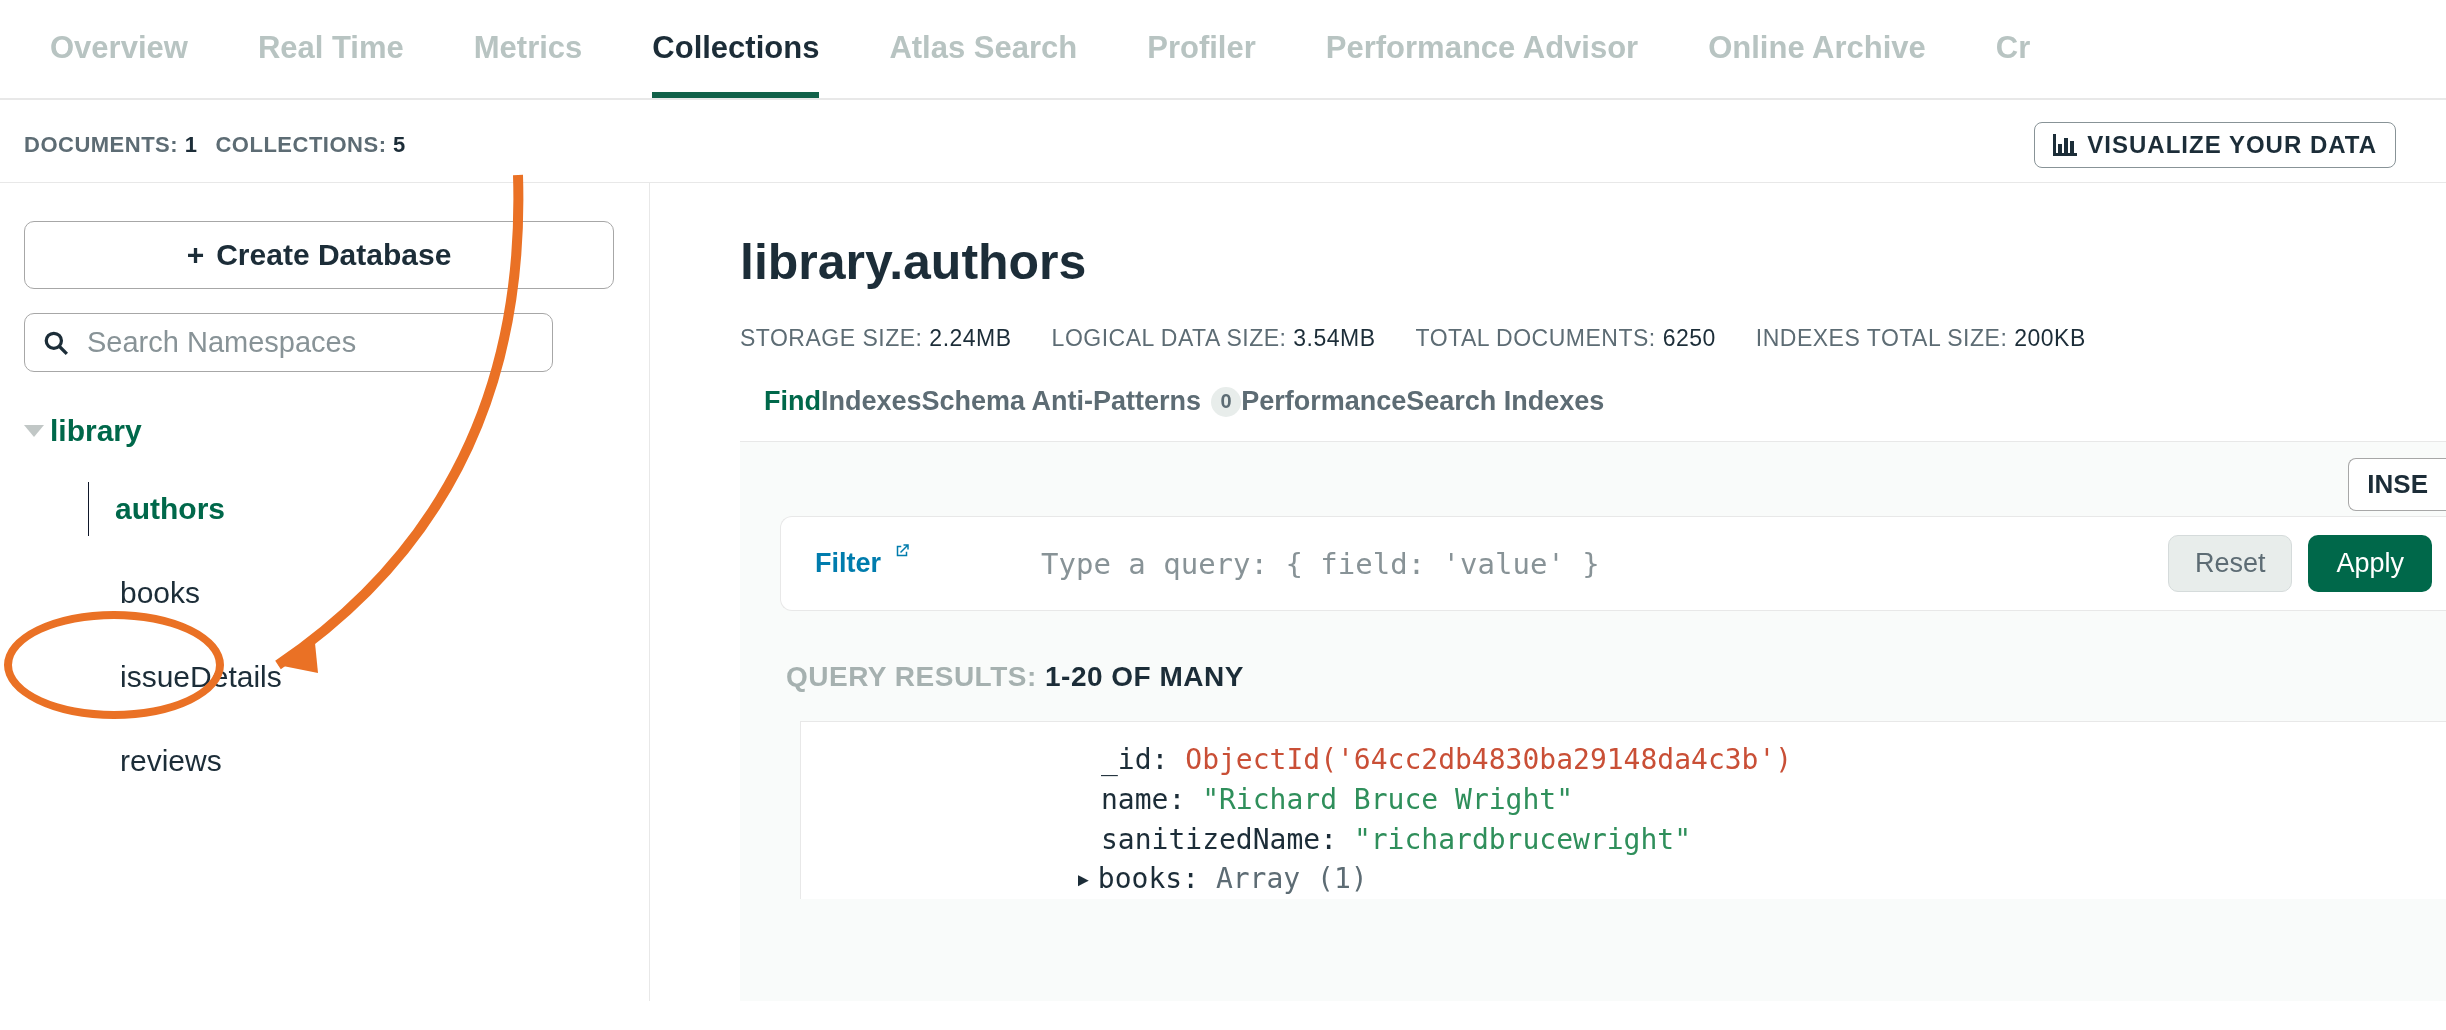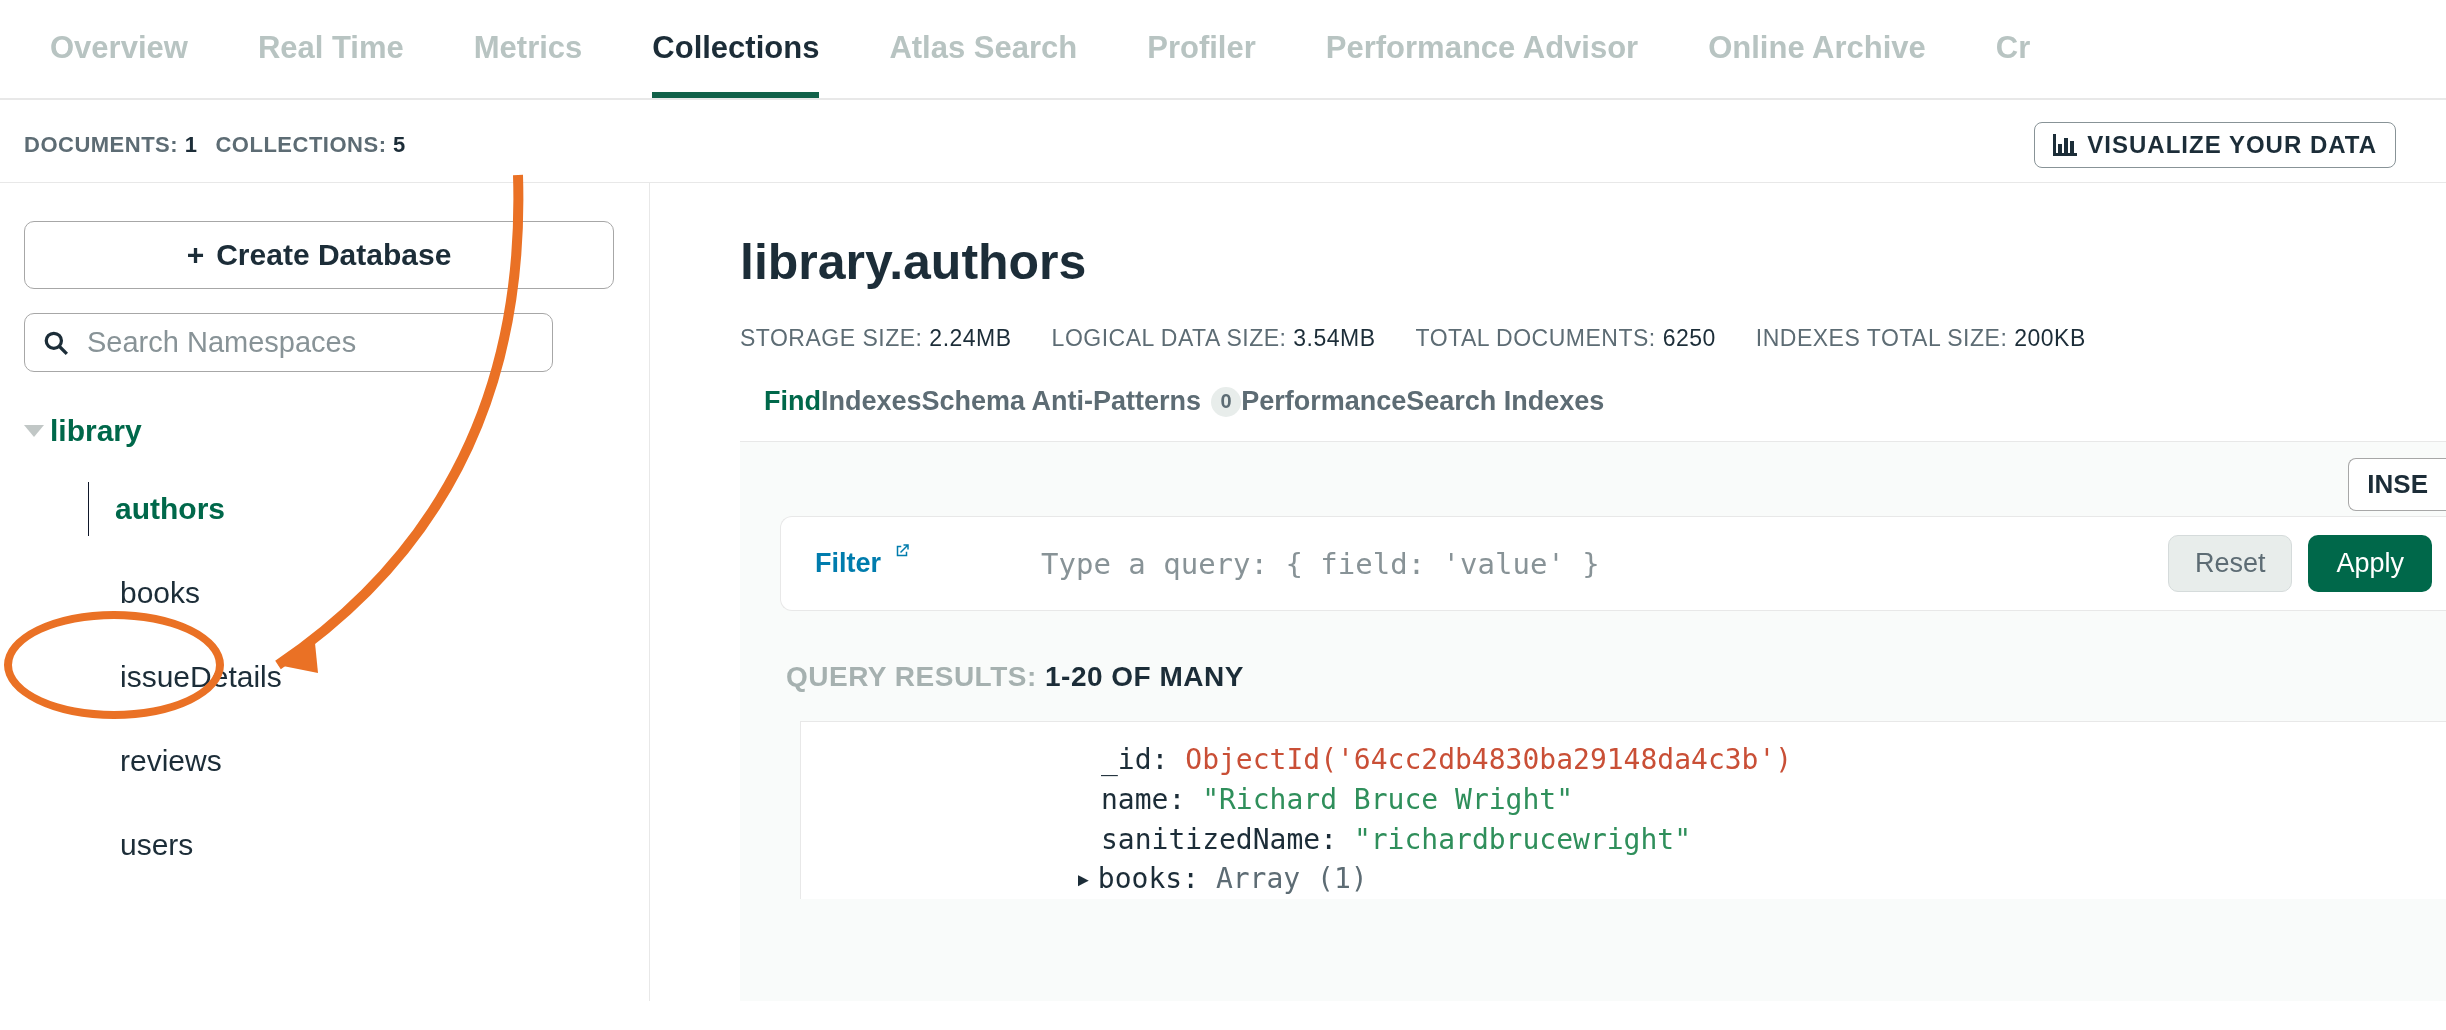--- a/index.html
+++ b/index.html
@@ -346,21 +346,20 @@
     <div class="db-tree">
       <div class="db-row">
         <span class="caret-down"></span>
         <span>library</span>
       </div>
       <div class="coll-list">
         <div class="coll-item active">authors</div>
         <div class="coll-item">books</div>
         <div class="coll-item">issueDetails</div>
         <div class="coll-item">reviews</div>
-        <div class="coll-item">users</div>
       </div>
     </div>
 
     <div class="annot-ellipse"></div>
     <svg class="annot-arrow" viewBox="0 0 340 520">
       <path d="M 300 10 Q 310 330 60 500" stroke="#ea7125" stroke-width="10" fill="none"></path>
       <polygon points="60,500 96,468 100,508" fill="#ea7125"></polygon>
     </svg>
   </aside>
 

